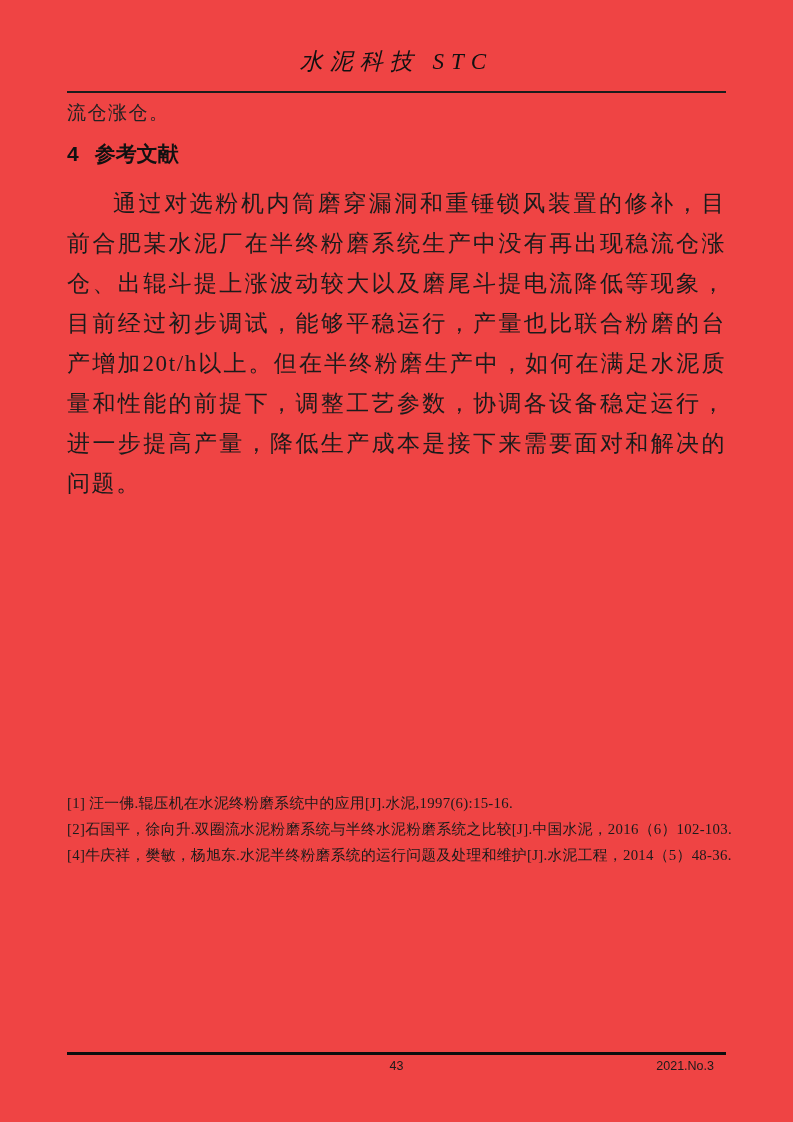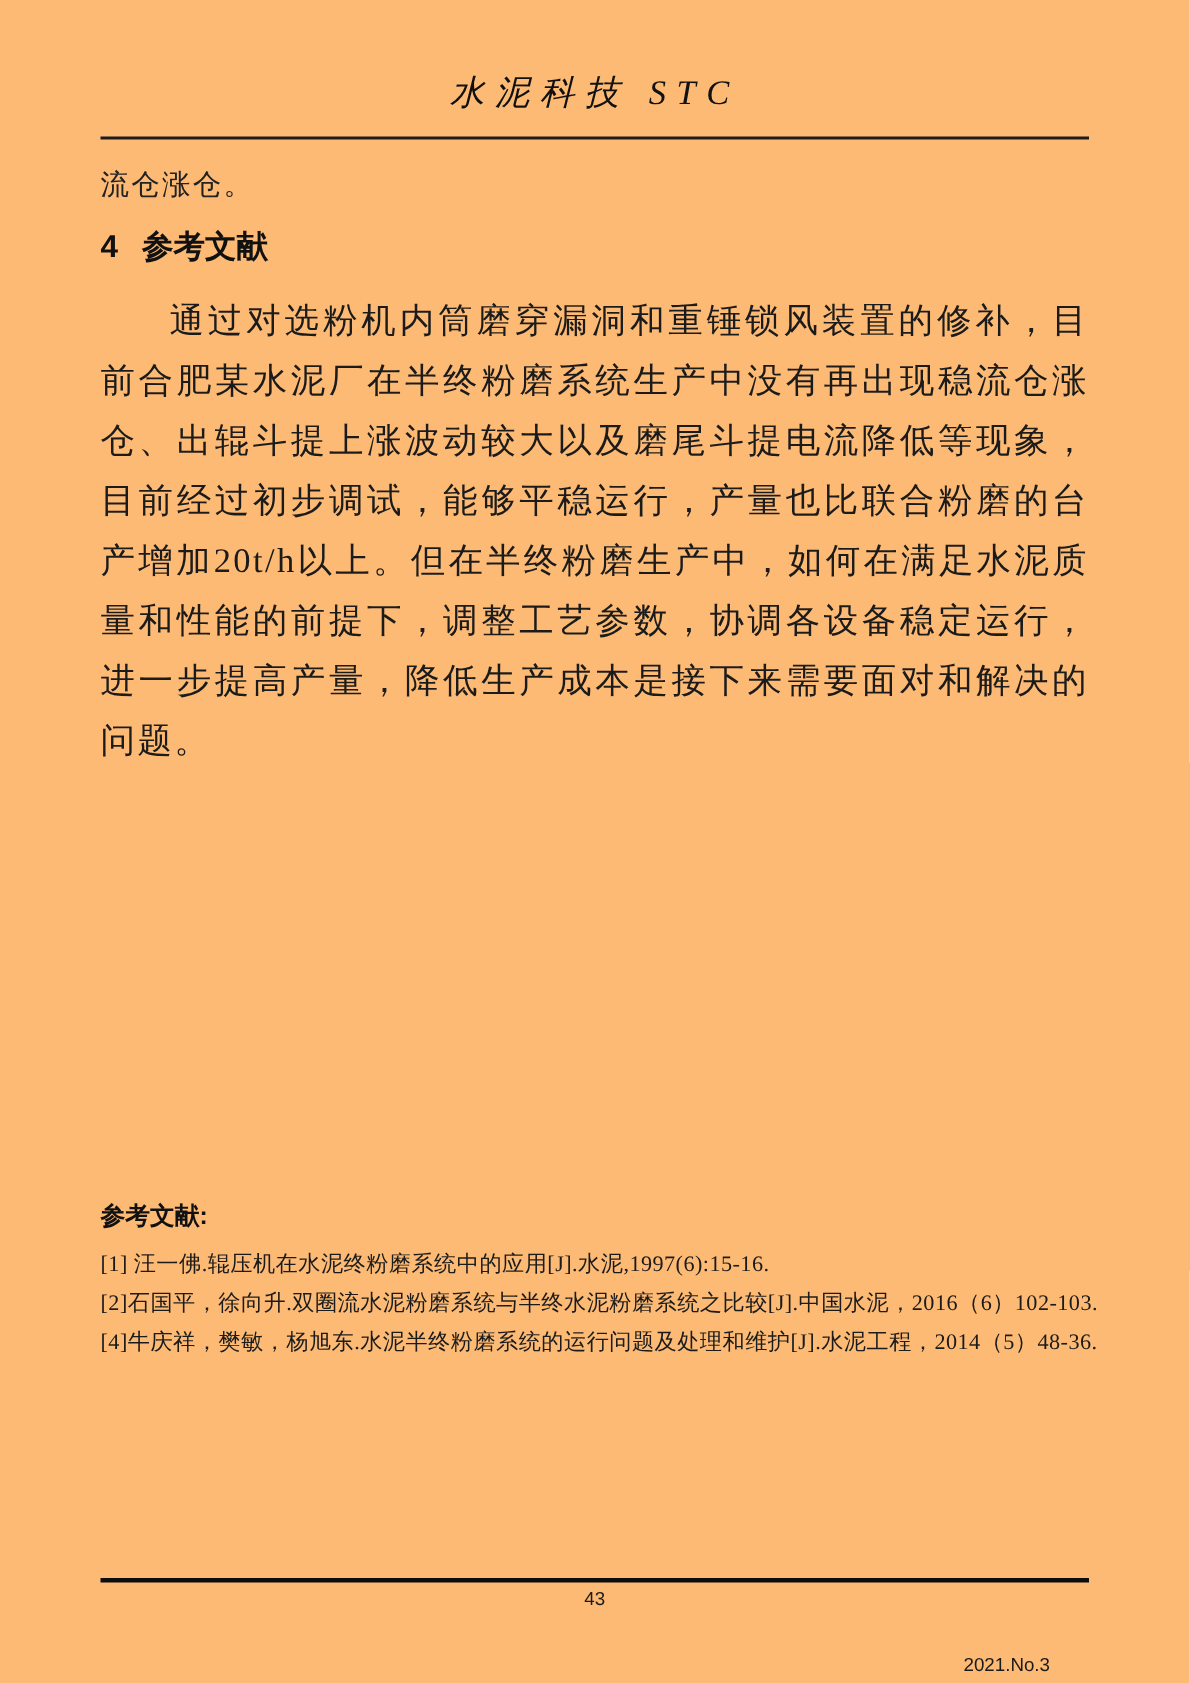--- a/index.html
+++ b/index.html
@@ -4,21 +4,21 @@
 <style>
   * { margin: 0; padding: 0; box-sizing: border-box; }
   html, body { background: #e8e8e8; }
   body { font-family: "Liberation Serif", "DejaVu Serif", serif; }
 
   .page {
     position: relative;
     width: 793px;
     height: 1122px;
     margin: 0 auto;
-    background: #fdba74;
+    background: #ef4444;
     color: #1a1a1a;
     overflow: hidden;
   }
 
   .content {
     position: absolute;
     left: 67px;
     top: 0;
     width: 659px;
   }
@@ -37,21 +37,21 @@
   }
   .header-rule {
     margin-top: 14px;
     height: 0;
     border: none;
     border-top: 2px solid #1c1c1c;
   }
 
   
   .leftover-line {
-    margin-top: 17px;
+    margin-top: 7px;
     font-size: 19px;
     letter-spacing: 1.5px;
     color: #222;
   }
 
   .section-heading {
     margin-top: 14px;
     font-family: "Liberation Sans", "DejaVu Sans", sans-serif;
     font-weight: bold;
     font-size: 21px;
@@ -111,23 +111,22 @@
     color: #1a1a1a;
   }
   .footer-page-number {
     position: absolute;
     left: 0;
     right: 0;
     text-align: center;
   }
   .footer-issue {
     position: absolute;
-    right: 26px;
+    right: 12px;
     top: 0;
-    margin-top: 44px;
   }
 </style>
 </head>
 <body>
 
 <div class="page">
   <div class="content">
 
     <div class="journal-header">
       <span class="journal-title">水泥科技 STC</span>
@@ -137,21 +136,20 @@
     <p class="leftover-line">流仓涨仓。</p>
 
     <h2 class="section-heading">
       <span class="section-number">4</span>
       <span class="section-title">参考文献</span>
     </h2>
 
     <p class="body-paragraph">通过对选粉机内筒磨穿漏洞和重锤锁风装置的修补，目前合肥某水泥厂在半终粉磨系统生产中没有再出现稳流仓涨仓、出辊斗提上涨波动较大以及磨尾斗提电流降低等现象，目前经过初步调试，能够平稳运行，产量也比联合粉磨的台产增加20t/h以上。但在半终粉磨生产中，如何在满足水泥质量和性能的前提下，调整工艺参数，协调各设备稳定运行，进一步提高产量，降低生产成本是接下来需要面对和解决的问题。</p>
 
     <div class="references">
-      <div class="references-heading">参考文献:</div>
       <div class="reference-item">[1] 汪一佛.辊压机在水泥终粉磨系统中的应用[J].水泥,1997(6):15-16.</div>
       <div class="reference-item">[2]石国平，徐向升.双圈流水泥粉磨系统与半终水泥粉磨系统之比较[J].中国水泥，2016（6）102-103.</div>
       <div class="reference-item">[4]牛庆祥，樊敏，杨旭东.水泥半终粉磨系统的运行问题及处理和维护[J].水泥工程，2014（5）48-36.</div>
     </div>
 
   </div>
 
   <div class="footer">
     <hr class="footer-rule">
     <div class="footer-row">

